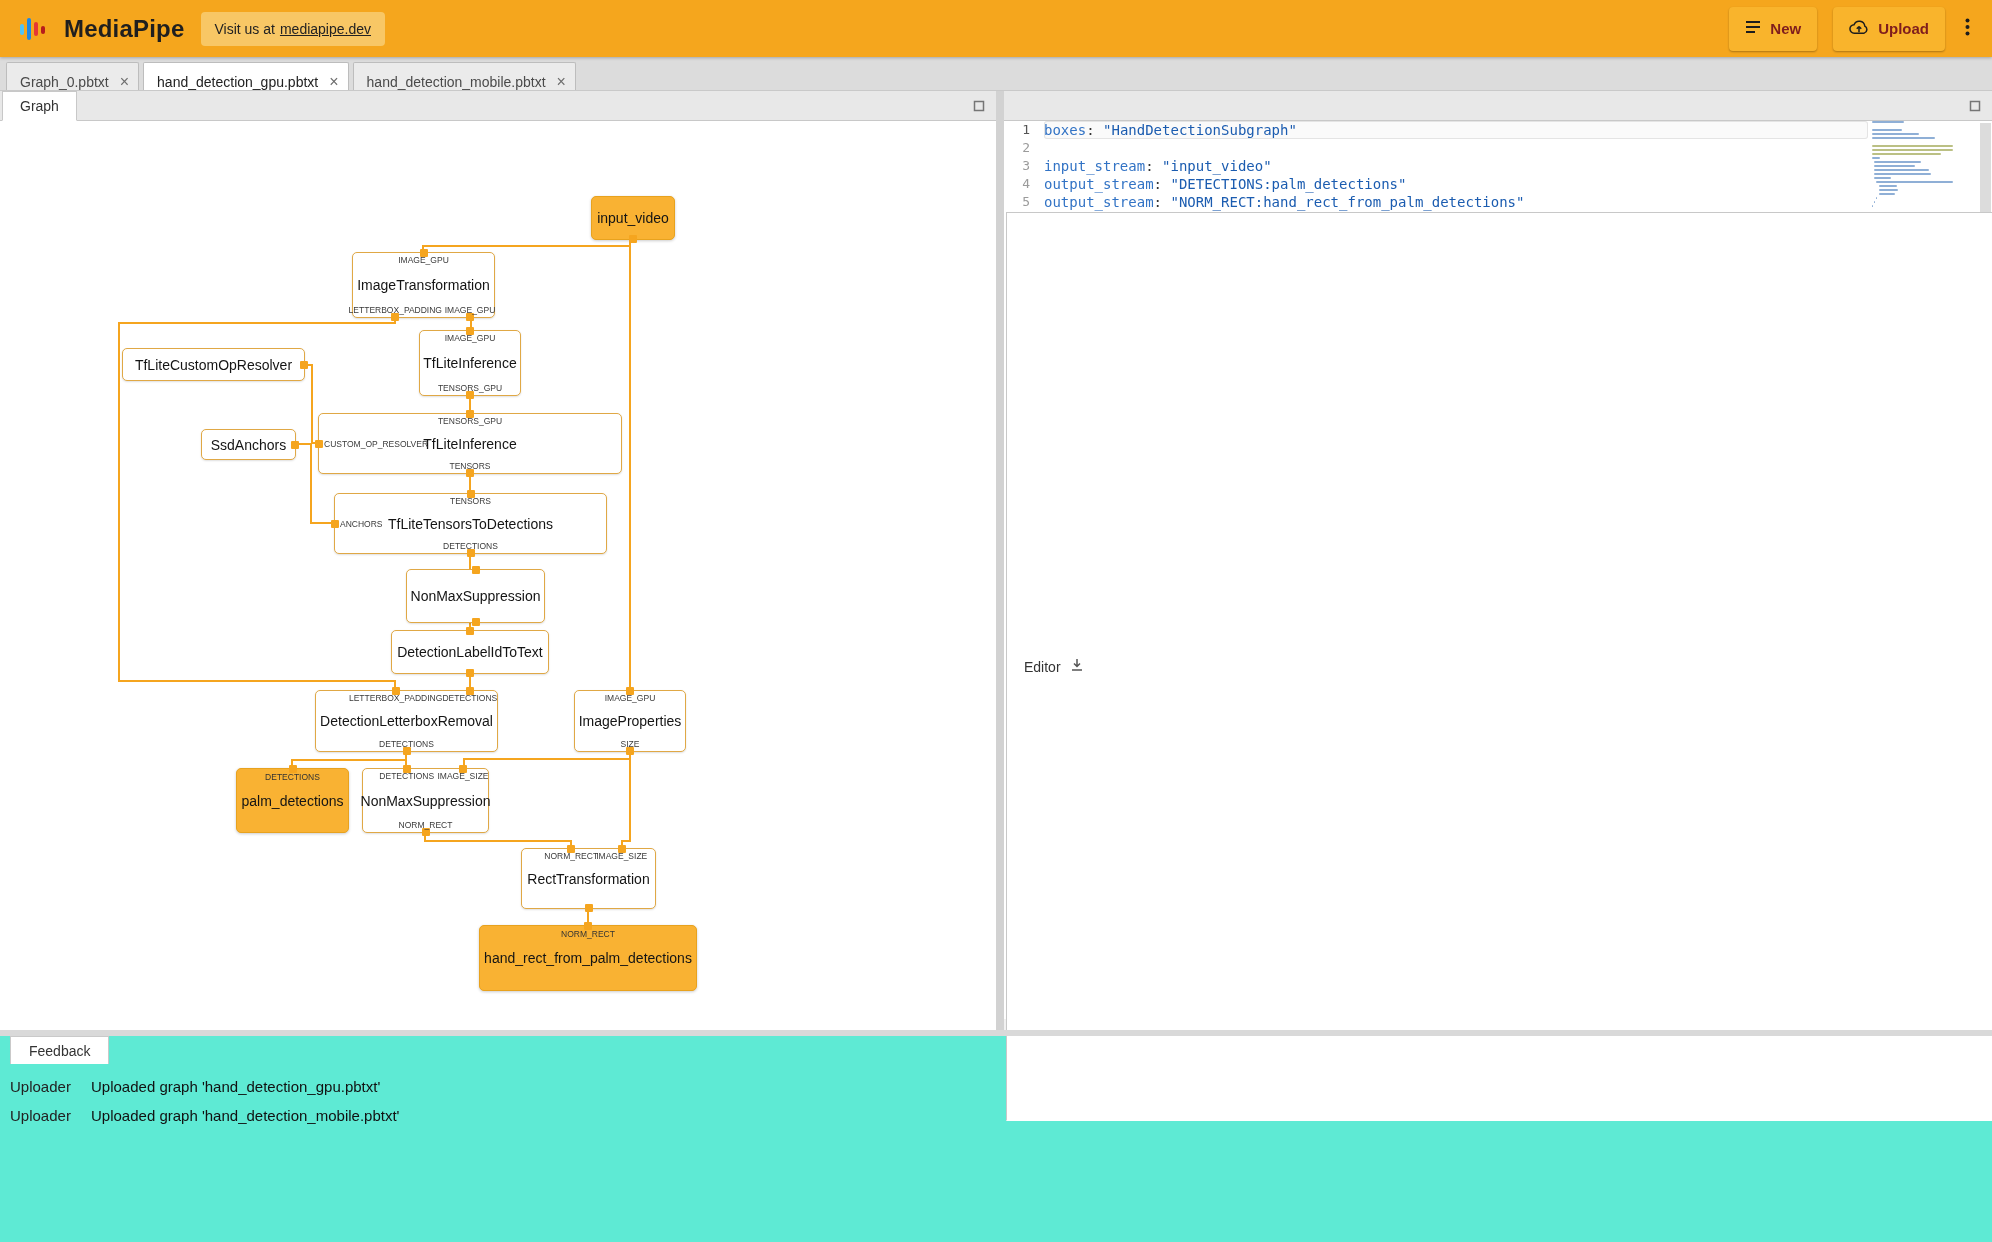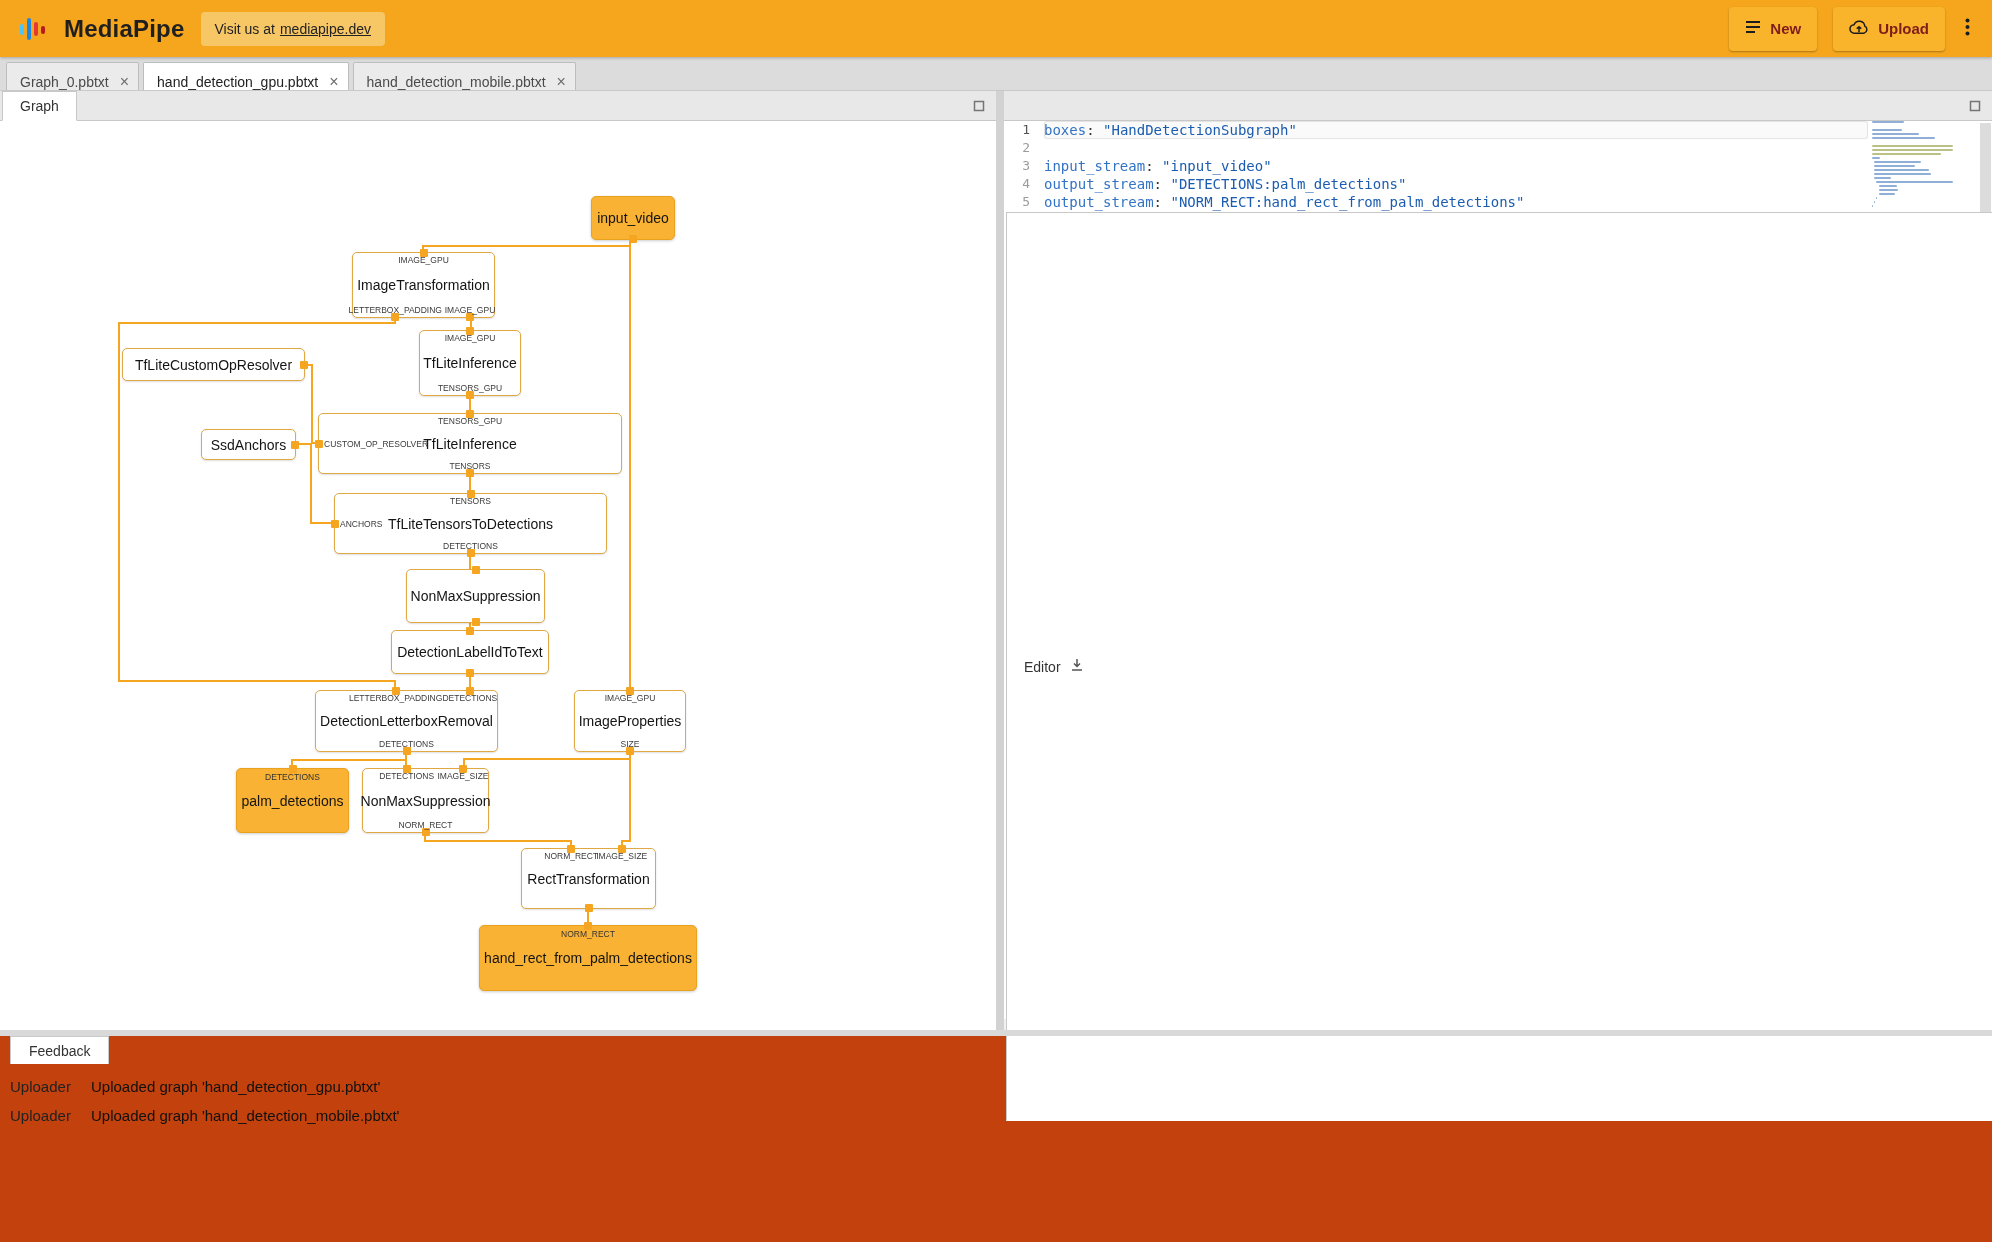--- a/index.html
+++ b/index.html
@@ -76,21 +76,21 @@
   .minimap{position:absolute;right:14px;top:0;width:106px;bottom:11px;overflow:hidden;cursor:pointer}
   .mrow{height:4px}
   .mbar{height:2px;background:#8FAFD6;border-radius:1px}
   .mbar.mc{background:#BBC084}
   .vthumb{position:absolute;right:1px;top:2px;width:11px;height:250px;background:#DCDCDC;cursor:pointer}
   .hscroll{position:absolute;left:0;right:0;bottom:0;height:11px;background:#F1F1F1}
   .hthumb{margin:2px;height:7px;width:96%;background:#BFBFBF;cursor:pointer}
 
   
   .f-divider{position:absolute;left:0;top:1030px;width:100%;height:6px;background:#D9D9D9;z-index:15}
-  .feedback{position:absolute;left:0;top:1036px;width:100%;height:206px;background:#c2410c}
+  .feedback{position:absolute;left:0;top:1036px;width:100%;height:206px;background:#5eead4}
   .ftab2{display:inline-flex;align-items:center;height:28px;margin-left:10px;padding:0 18px;
     background:#FFF;border:1px solid #C9C9C9;border-bottom:none;font-size:14px;color:#333;cursor:pointer}
   .popout.f{position:absolute;right:12px;top:6px;left:auto}
   .fentries{margin-top:8px}
   .fentry{display:flex;padding-left:10px;font-size:15px;line-height:29px}
   .fsource{width:81px;color:#222}
   .fmsg{color:#111}
 </style>
 </head>
 <body>

